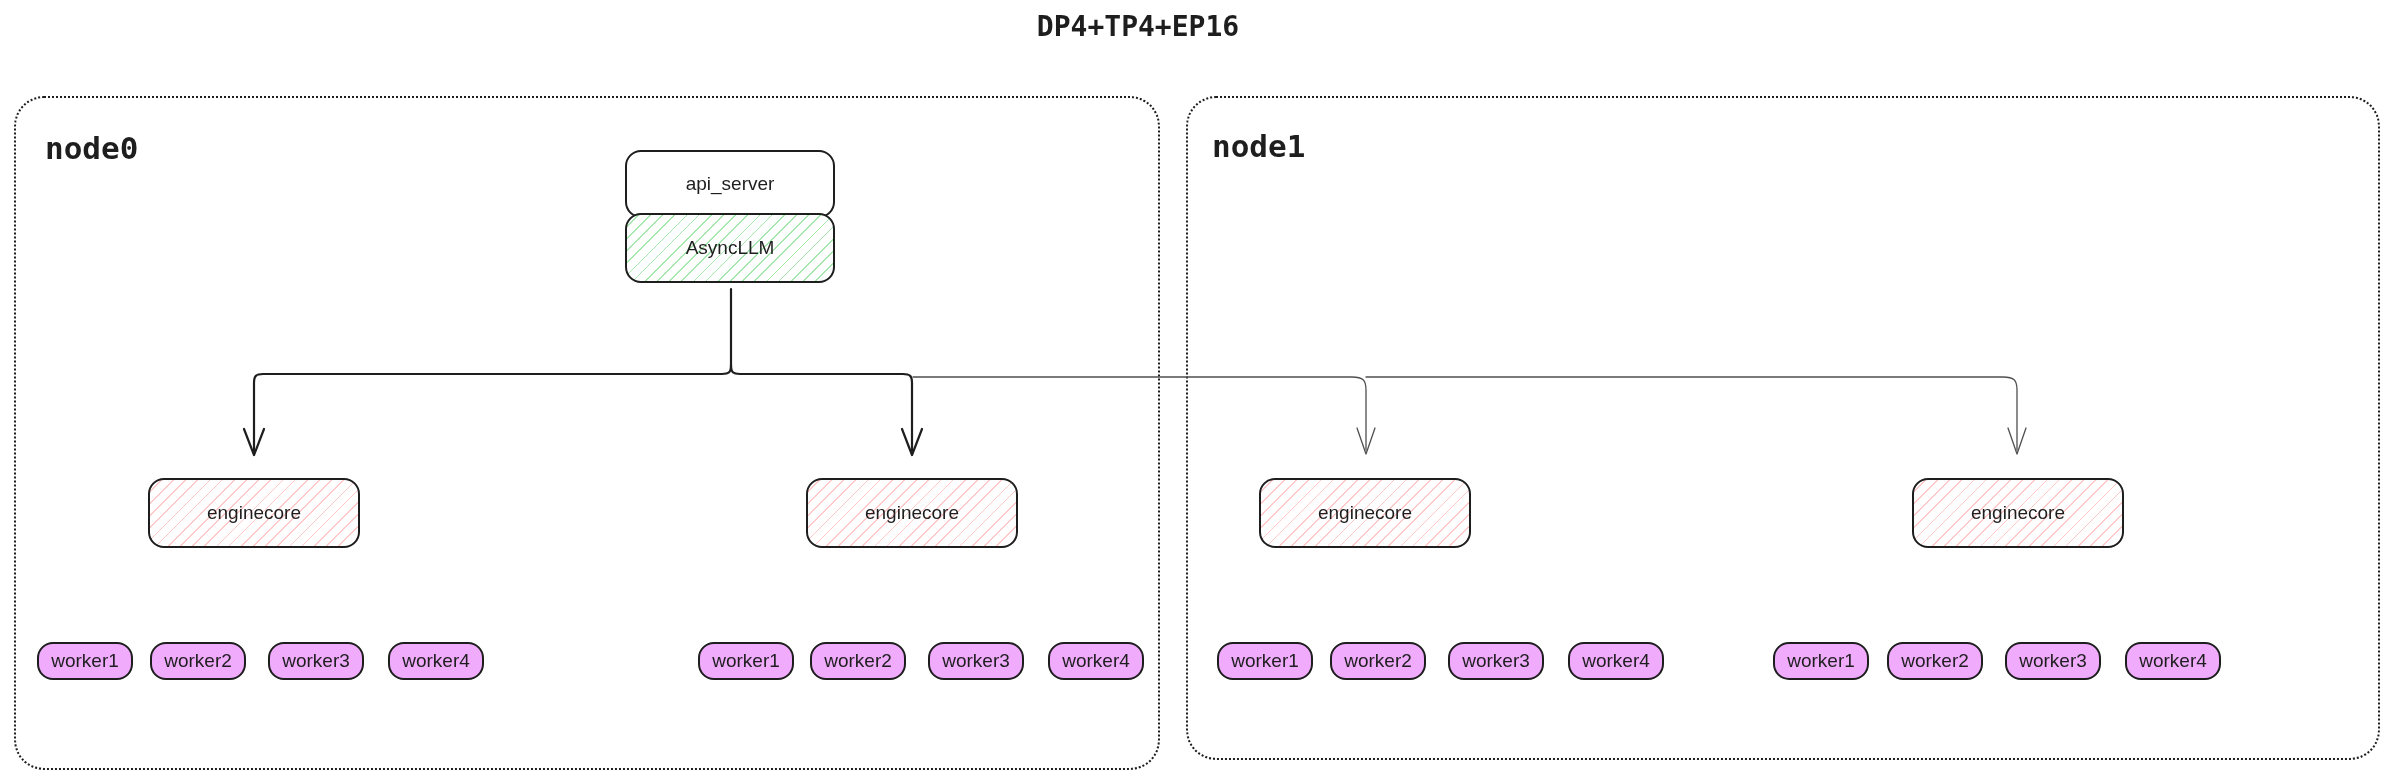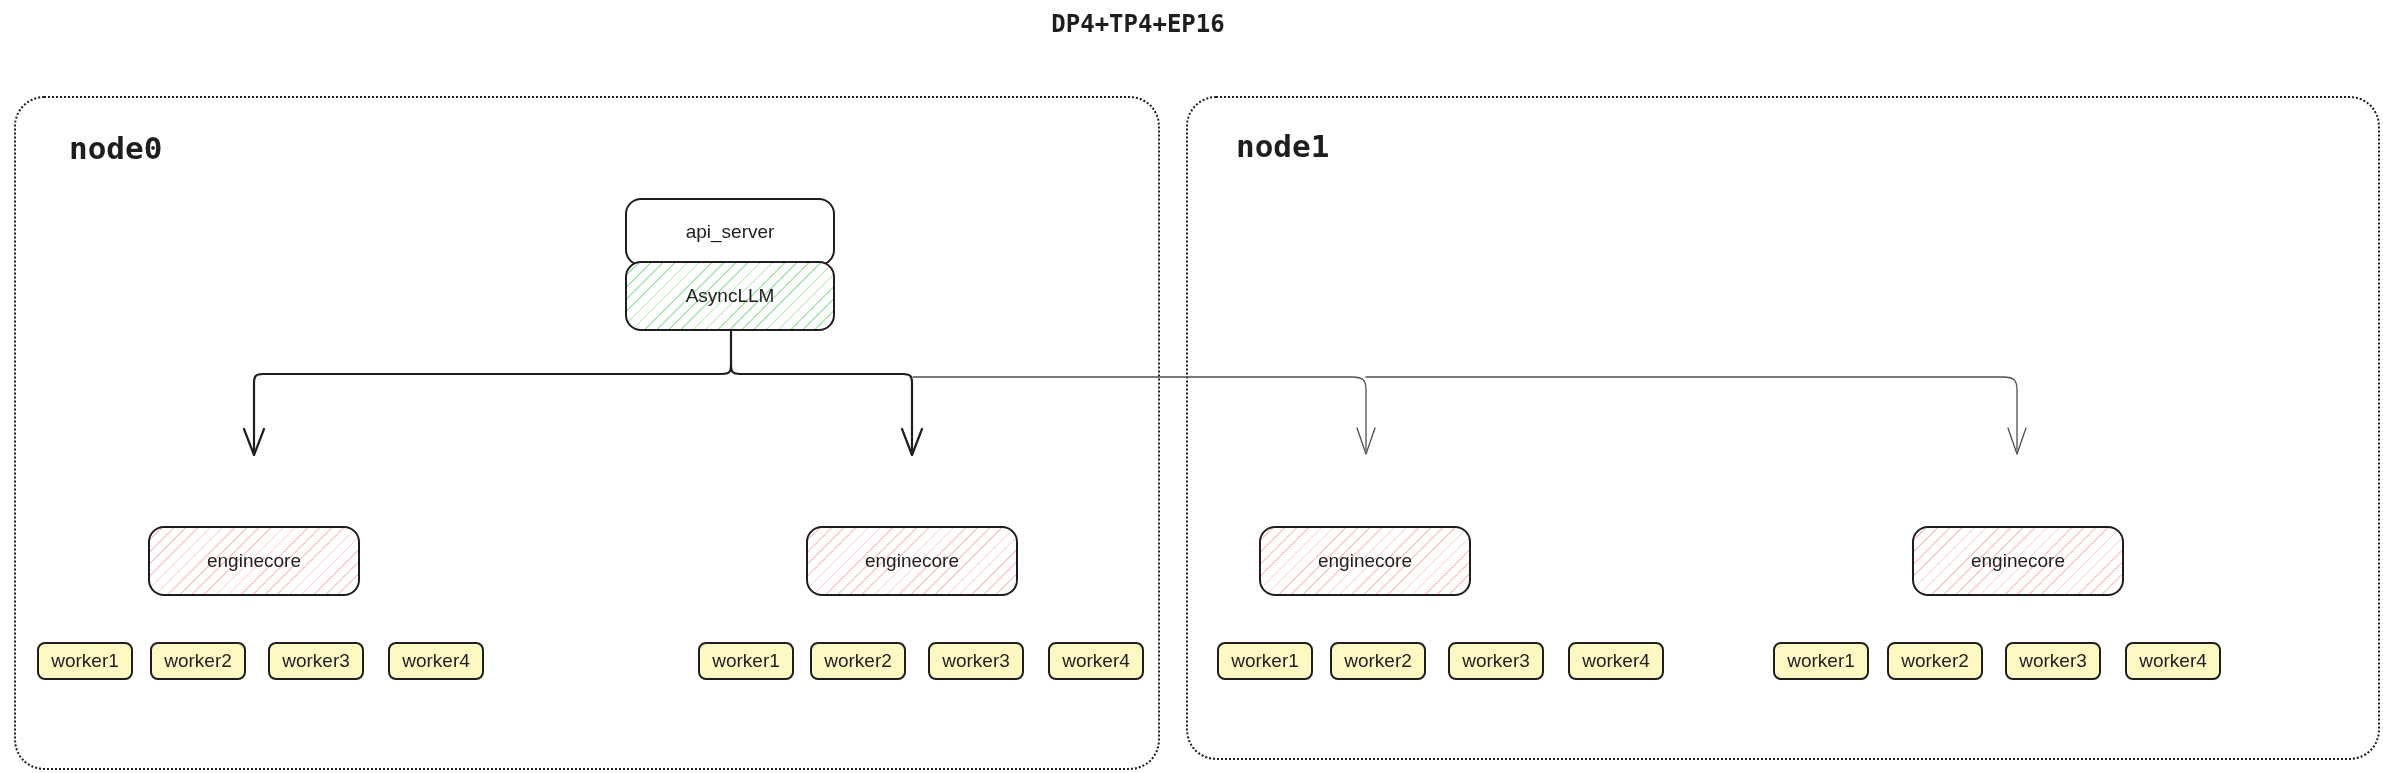--- a/index.html
+++ b/index.html
@@ -3,52 +3,52 @@
 <meta charset="utf-8">
 <style>
   html,body{margin:0;padding:0;background:#fff;}
   .canvas{
     position:relative;width:2383px;height:773px;background:#fff;overflow:hidden;
     font-family:"Liberation Sans","DejaVu Sans",sans-serif;color:#1e1e1e;
   }
   .title{
     position:absolute;left:978px;top:10px;width:320px;text-align:center;
     font-family:"DejaVu Sans Mono","Liberation Mono",monospace;
-    font-size:24px;font-weight:bold;letter-spacing:0px;color:#1e1e1e;
+    font-size:28px;font-weight:bold;letter-spacing:0px;color:#1e1e1e;
   }
   .nodebox{
     position:absolute;border:2.5px dotted #1e1e1e;border-radius:30px;background:transparent;
   }
   .nodebox.n0{left:14px;top:96px;width:1142px;height:670px;}
   .nodebox.n1{left:1186px;top:96px;width:1190px;height:660px;}
   .nodelabel{
     position:absolute;
     font-family:"DejaVu Sans Mono","Liberation Mono",monospace;
-    font-size:31px;font-weight:bold;line-height:1;color:#1e1e1e;margin-left:24px;
+    font-size:31px;font-weight:bold;line-height:1;color:#1e1e1e;
   }
   .nodelabel.n0{left:45px;top:133px;}
   .nodelabel.n1{left:1212px;top:131px;}
   .bigbox{
     position:absolute;border:2px solid #1e1e1e;border-radius:16px;background:#fff;
     display:flex;align-items:center;justify-content:center;
-    font-size:19px;color:#1e1e1e;box-sizing:border-box;margin-top:48px;
+    font-size:19px;color:#1e1e1e;box-sizing:border-box;
   }
   .apiserver{left:625px;top:150px;width:210px;height:68px;z-index:2;}
   .asyncllm{
     left:625px;top:213px;width:210px;height:70px;z-index:2;
     background:repeating-linear-gradient(135deg,#ffffff 0px,#ffffff 7.4px,#a5e8ae 7.4px,#a5e8ae 8.6px);
   }
   .enginecore{
     width:212px;height:70px;top:478px;z-index:2;
     background:repeating-linear-gradient(135deg,#ffffff 0px,#ffffff 7.4px,#ffc9c9 7.4px,#ffc9c9 8.6px);
   }
   .ec1{left:148px;} .ec2{left:806px;} .ec3{left:1259px;} .ec4{left:1912px;}
   .worker{
     position:absolute;top:642px;width:96px;height:38px;box-sizing:border-box;
-    border:2px solid #1e1e1e;border-radius:8px;background:#fef9c3;
+    border:2px solid #1e1e1e;border-radius:16px;background:#f0abfc;
     display:flex;align-items:center;justify-content:center;
     font-size:19px;color:#1e1e1e;z-index:2;
   }
   .edges{position:absolute;left:0;top:0;width:2383px;height:773px;z-index:1;}
 </style>
 </head>
 <body>
 
 <div class="canvas">
 

